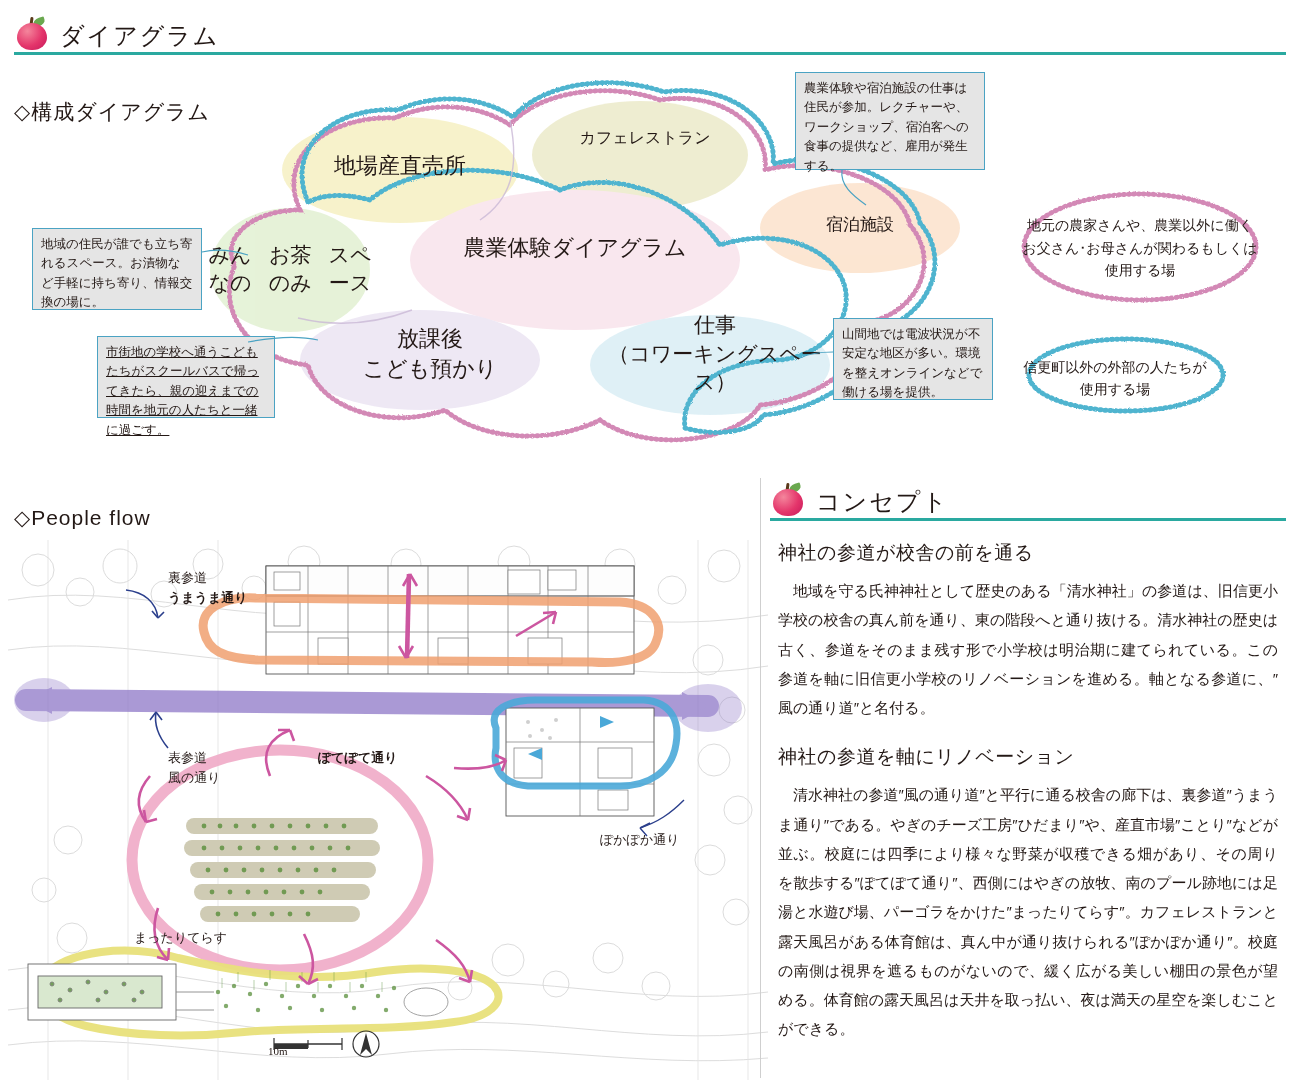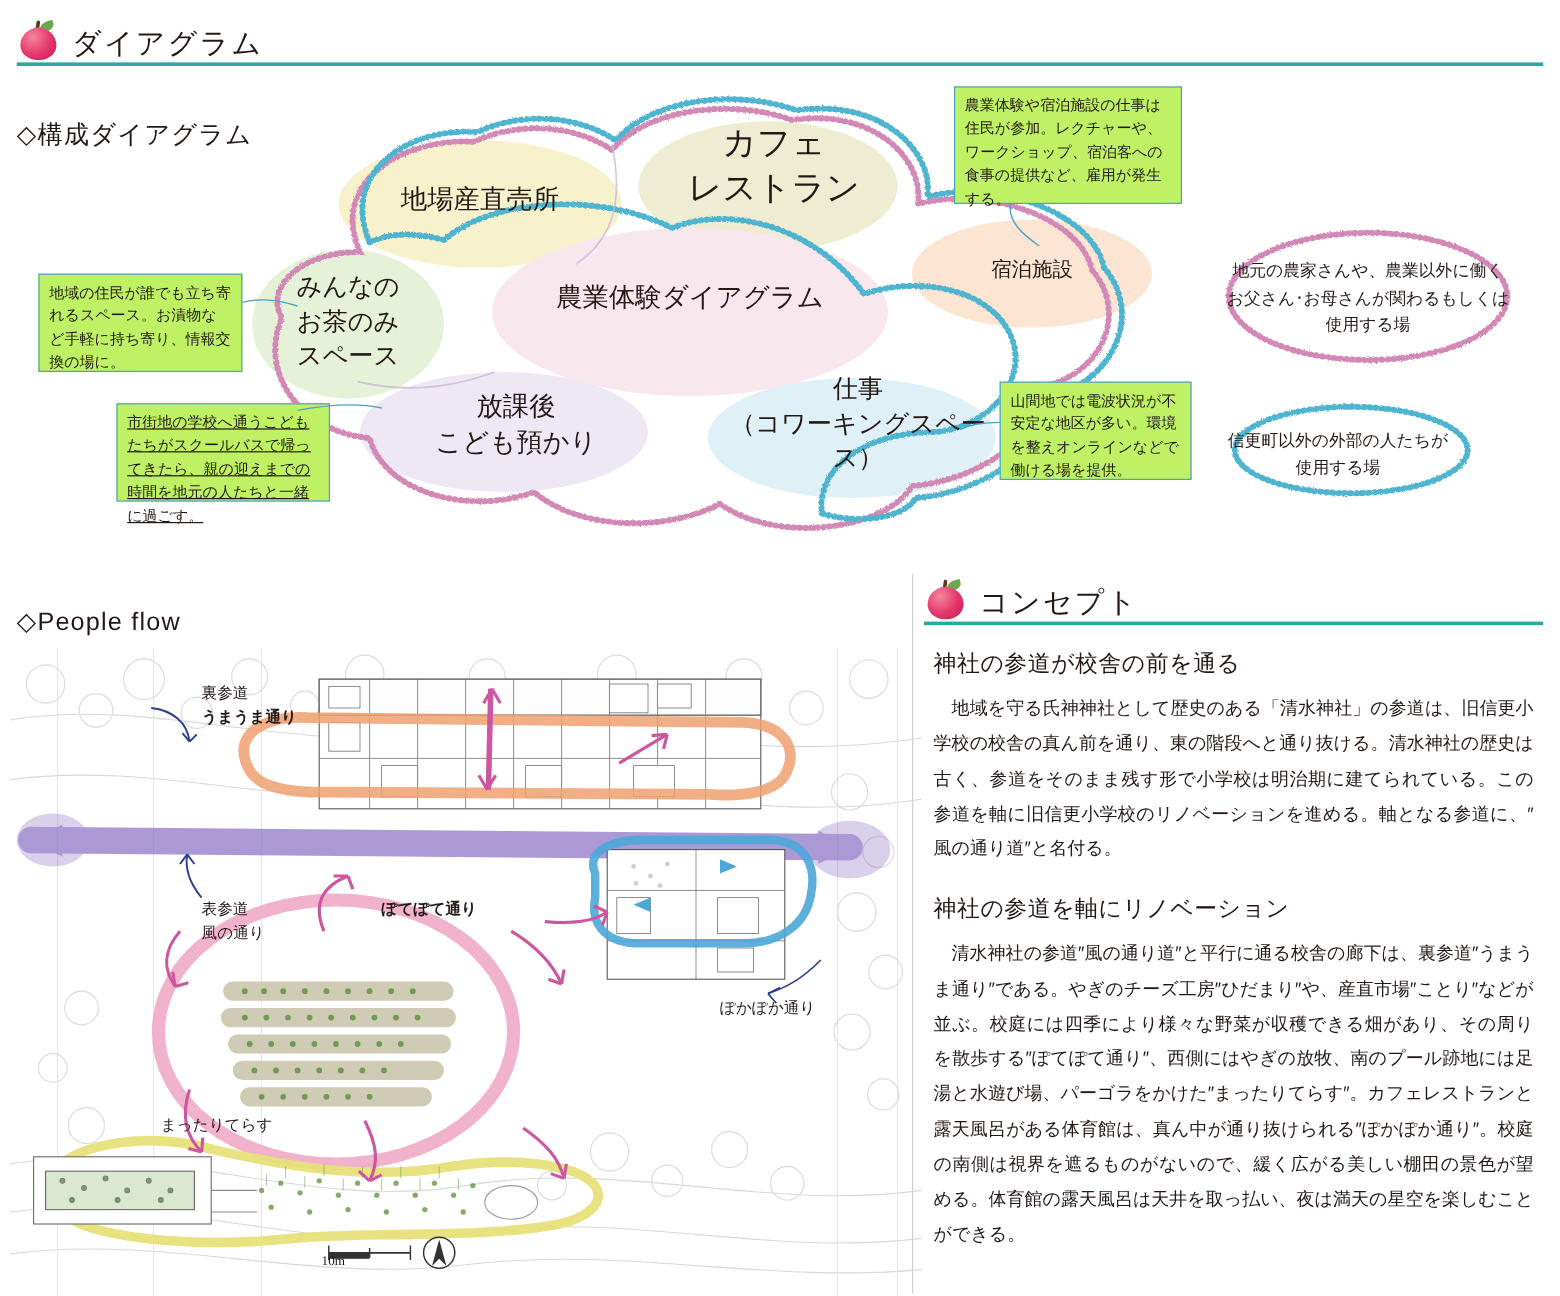--- a/index.html
+++ b/index.html
@@ -34,21 +34,21 @@
   .sec-title{font-size:24px;letter-spacing:2px;color:#231815;}
   .sec-rule{position:absolute;height:3px;background:#2aa9a0;}
 
   .sub-title{position:absolute;font-size:21px;color:#231815;letter-spacing:1px;}
 
   
   .blob{position:absolute;display:flex;align-items:center;justify-content:center;text-align:center;}
   .blob span{display:block;line-height:1.35;}
 
   .callout{
-    position:absolute;border:1px solid #4ba3c3;background:#bef264;
+    position:absolute;border:1px solid #4ba3c3;background:#e5e5e5;
     font-size:12.5px;line-height:1.55;color:#231815;padding:6px 8px;box-sizing:border-box;
   }
   .legend-oval{
     position:absolute;display:flex;align-items:center;justify-content:center;text-align:center;
     font-size:14px;line-height:1.6;border-radius:50%;
   }
 
   
   .flow-label{position:absolute;font-size:13px;line-height:1.5;color:#231815;font-family:Liberation Serif, serif;}
 
@@ -149,32 +149,32 @@
 
     <g fill="none" stroke="#c9b8d6" stroke-width="1.4" opacity="0.8">
       <path d="M330,60 C340,110 330,140 300,160"></path>
       <path d="M118,258 C160,268 200,262 232,250"></path>
     </g>
   </svg>
 
   <div class="blob" style="left:300px;top:146px;width:200px;height:40px;font-size:22px;">
     <span>地場産直売所</span>
   </div>
-  <div class="blob" style="left:545px;top:106px;width:200px;height:64px;font-size:28px;flex-direction:column;">
+  <div class="blob" style="left:545px;top:106px;width:200px;height:64px;font-size:16px;flex-direction:row;">
     <span>カフェ</span>
     <span>レストラン</span>
   </div>
   <div class="blob" style="left:760px;top:208px;width:200px;height:34px;font-size:17px;">
     <span>宿泊施設</span>
   </div>
   <div class="blob" style="left:450px;top:216px;width:250px;height:64px;font-size:22px;flex-direction:row;">
     <span>農業体験</span>
     <span>ダイアグラム</span>
   </div>
-  <div class="blob" style="left:200px;top:224px;width:180px;height:90px;font-size:21px;flex-direction:column;">
+  <div class="blob" style="left:200px;top:224px;width:180px;height:90px;font-size:21px;flex-direction:row;">
     <span>みんなの</span>
     <span>お茶のみ</span>
     <span>スペース</span>
   </div>
   <div class="blob" style="left:320px;top:322px;width:220px;height:64px;font-size:22px;flex-direction:column;">
     <span>放課後</span>
     <span>こども預かり</span>
   </div>
   <div class="blob" style="left:600px;top:322px;width:230px;height:64px;font-size:21px;flex-direction:column;">
     <span>仕事</span>

